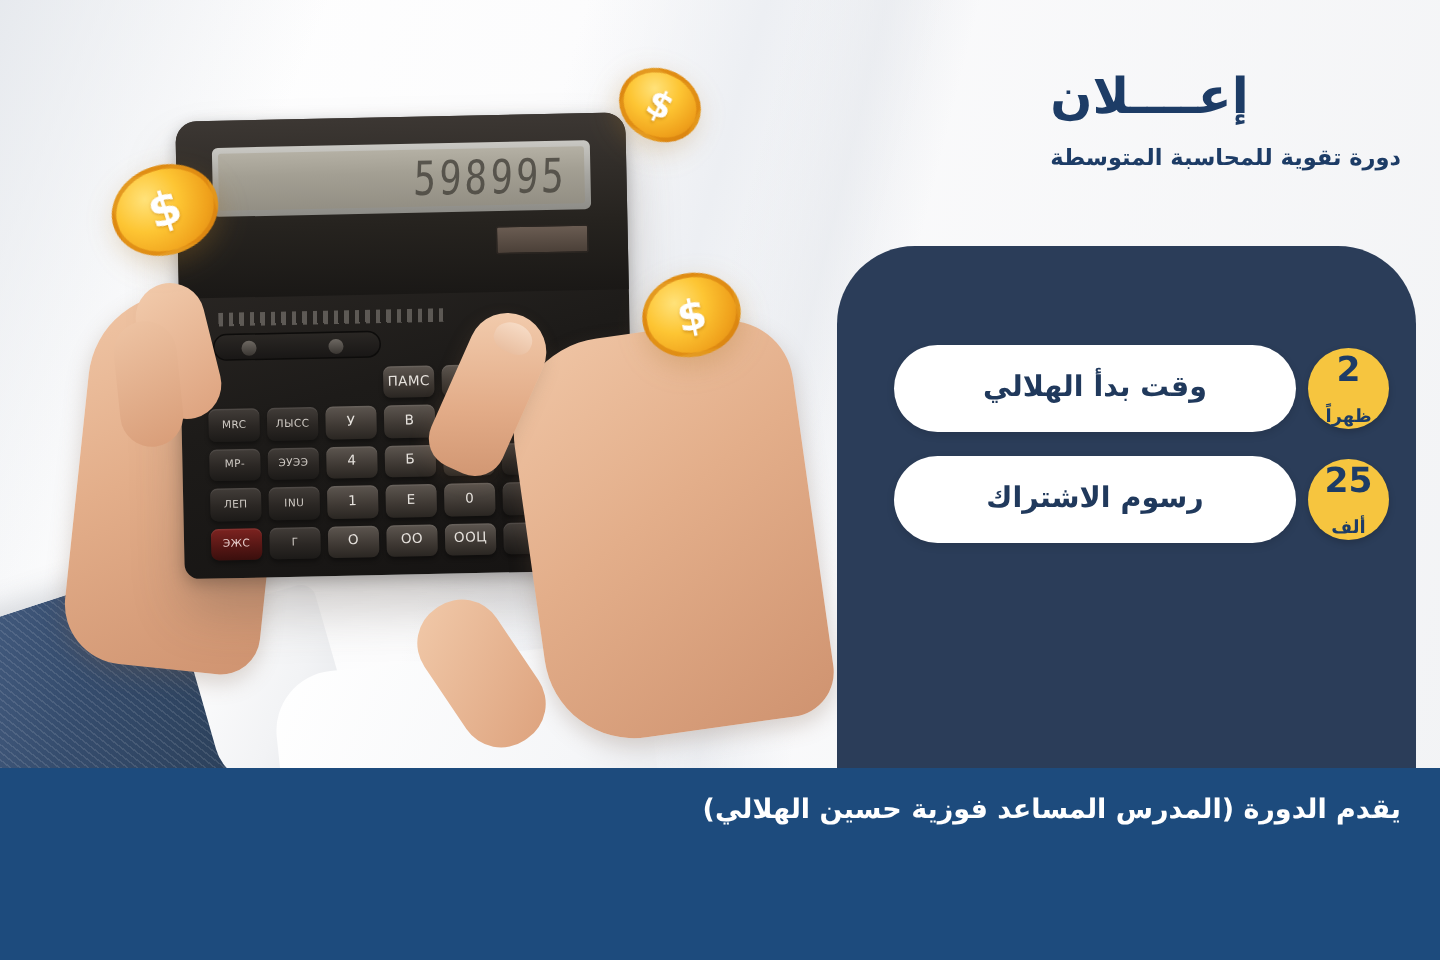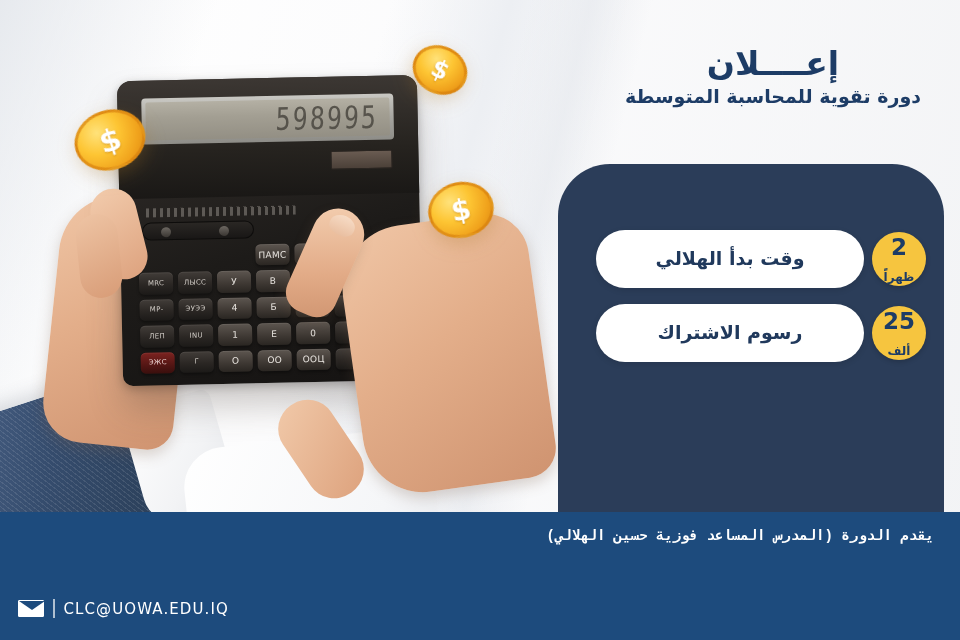--- a/index.html
+++ b/index.html
@@ -217,31 +217,31 @@
   }
   .coin-a { left:74px; top:110px; width:72px; height:60px; transform:rotate(-18deg); }
   .coin-a .disc { font-size:31px; }
   .coin-b { left:412px; top:46px; width:56px; height:48px; transform:rotate(26deg); }
   .coin-b .disc { font-size:24px; }
   .coin-c { left:428px; top:182px; width:66px; height:56px; transform:rotate(-12deg); }
   .coin-c .disc { font-size:28px; }
 
   
   .header {
-    position:absolute; right:39px; top:46px;
-    text-align:center;
+    position:absolute; right:26px; top:46px;
+    text-align:left;
     direction:rtl;
   }
   .header-title {
     font-size:33px; font-weight:bold; color:#1d3c66;
     letter-spacing:1px; line-height:1.1;
   }
   .header-sub {
-    margin-top:2px;
-    font-size:19px; font-weight:bold; color:#1d3c66;
+    margin-top:14px;
+    font-size:15px; font-weight:bold; color:#1d3c66;
     line-height:1.3;
   }
 
   
   .navy-panel {
     position:absolute;
     left:558px; top:164px;
     width:386px; height:360px;
     background:#2b3d59;
     border-radius:52px 52px 0 0;
@@ -288,21 +288,21 @@
   
   .bottom-bar {
     position:absolute; left:0; bottom:0; width:960px; height:128px;
     background:#1d4b7d;
   }
   .bottom-text {
     position:absolute; right:26px; top:14px;
     direction:rtl; text-align:right;
     color:#ffffff;
   }
-  .bottom-line1 { font-size:14px; font-weight:bold; line-height:1.5;font-family:Liberation Mono, monospace; }
+  .bottom-line1 { font-size:18px; font-weight:bold; line-height:1.5; }
   .bottom-line2 { font-size:18px; font-weight:bold; line-height:1.6; }
   .email-row {
     position:absolute; left:18px; bottom:22px;
     display:flex; align-items:center; gap:9px;
     color:#ffffff;
   }
   .env {
     width:26px; height:17px;
     border:1.6px solid #ffffff;
     background:#ffffff;
@@ -441,20 +441,15 @@
     </div>
 
 
   </div>
 
   <div class="bottom-bar">
     <div class="bottom-text">
       <div class="bottom-line1">يقدم الدورة (المدرس المساعد فوزية حسين الهلالي)</div>
     </div>
 
-    <div class="email-row">
-      <span class="env"></span>
-      <span class="env-sep"></span>
-      <span class="email-text">CLC@UOWA.EDU.IQ</span>
-    </div>
   </div>
 
 </div>
 
 </body></html>

